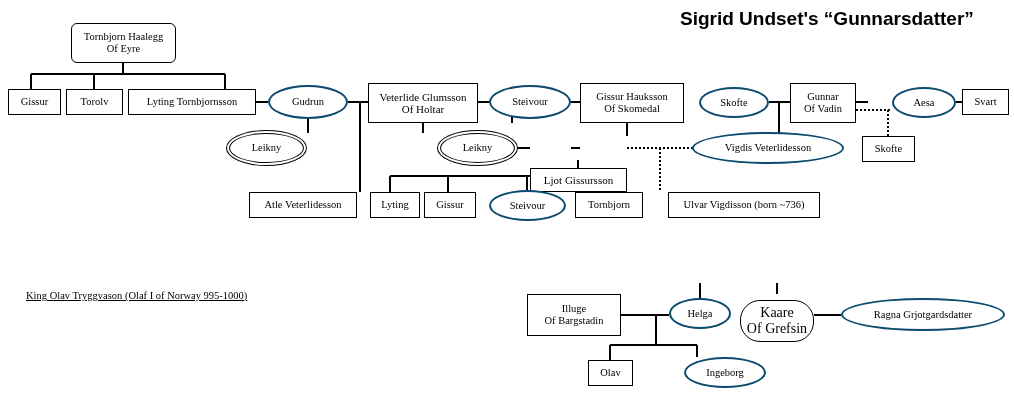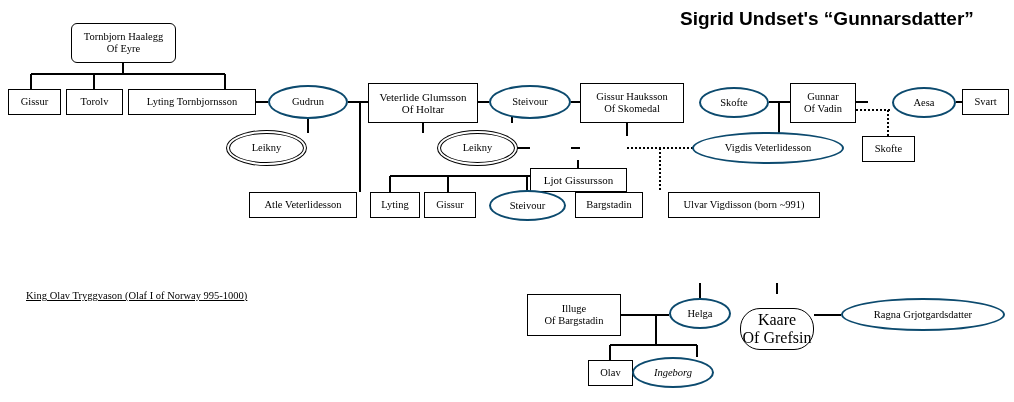--- a/index.html
+++ b/index.html
@@ -81,25 +81,25 @@
       <div class="node box" style="left: 962px; top: 89px; width: 47px; height: 26px; font-size: 10.5px;">Svart</div>
       <div class="node ell2" style="left: 229px; top: 133px; width: 75px; height: 30px; font-size: 10.5px;">Leikny</div>
       <div class="node ell2" style="left: 440px; top: 133px; width: 75px; height: 30px; font-size: 10.5px;">Leikny</div>
       <div class="node box" style="left: 530px; top: 136px; width: 97px; height: 24px; font-size: 11px; margin-top: 32px;">Ljot Gissursson</div>
       <div class="node ell" style="left: 692px; top: 132px; width: 152px; height: 32px; font-size: 10.5px;">Vigdis Veterlidesson</div>
       <div class="node box" style="left: 862px; top: 136px; width: 53px; height: 26px; font-size: 10.5px;">Skofte</div>
       <div class="node box" style="left: 249px; top: 192px; width: 108px; height: 26px; font-size: 10.5px;">Atle Veterlidesson</div>
       <div class="node box" style="left: 370px; top: 192px; width: 50px; height: 26px; font-size: 10.5px;">Lyting</div>
       <div class="node box" style="left: 424px; top: 192px; width: 52px; height: 26px; font-size: 10.5px;">Gissur</div>
       <div class="node ell" style="left: 489px; top: 190px; width: 77px; height: 31px; font-size: 10.5px;">Steivour</div>
-      <div class="node box" style="left: 575px; top: 192px; width: 68px; height: 26px; font-size: 10.5px;">Bargstadin</div>
-      <div class="node box" style="left: 668px; top: 192px; width: 152px; height: 26px; font-size: 10.5px;">Ulvar Vigdisson (born ~991)</div>
+      <div class="node box" style="left: 575px; top: 192px; width: 68px; height: 26px; font-size: 10.5px;">Tornbjorn</div>
+      <div class="node box" style="left: 668px; top: 192px; width: 152px; height: 26px; font-size: 10.5px;">Ulvar Vigdisson (born ~736)</div>
       <div class="node box" style="left: 527px; top: 294px; width: 94px; height: 42px; font-size: 10.5px;">Illuge
 Of Bargstadin</div>
       <div class="node ell" style="left: 669px; top: 298px; width: 62px; height: 31px; font-size: 10.5px;">Helga</div>
-      <div class="node box" style="left: 740px; top: 308px; width: 74px; height: 42px; font-size: 16px; border-radius: 20px;">Kaare
+      <div class="node box" style="left: 740px; top: 300px; width: 74px; height: 42px; font-size: 14px; border-radius: 20px;">Kaare
 Of Grefsin</div>
       <div class="node ell" style="left: 841px; top: 298px; width: 164px; height: 33px; font-size: 10.5px;">Ragna Grjotgardsdatter</div>
       <div class="node box" style="left: 588px; top: 360px; width: 45px; height: 26px; font-size: 10.5px;">Olav</div>
-      <div class="node ell" style="left: 632px; top: 357px; width: 82px; height: 31px; font-size: 10.5px; font-style: italic;">Ingeborg</div>
+      <div class="node ell" style="left: 684px; top: 357px; width: 82px; height: 31px; font-size: 10.5px;">Ingeborg</div>
     </div>
 
 </div>
 
 </body></html>

